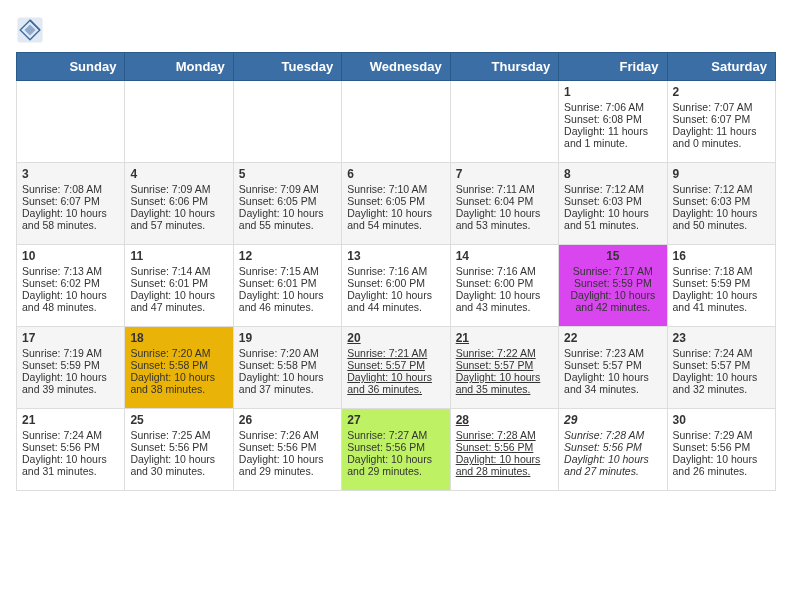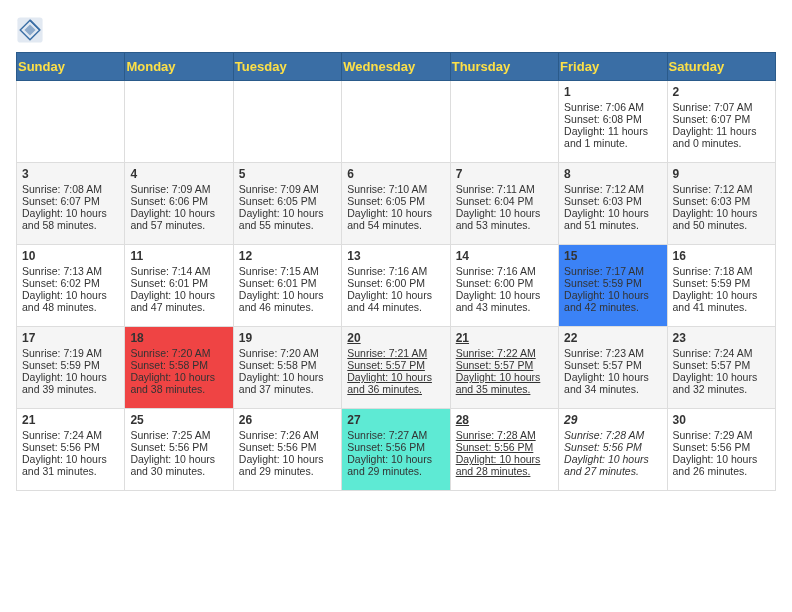--- a/index.html
+++ b/index.html
@@ -47,25 +47,25 @@
       font-weight: normal;
       color: #555;
     }
     .calendar {
       width: 100%;
       border-collapse: collapse;
       border: 1px solid #ccc;
     }
     .calendar th {
       background-color: #3a6ea5;
-      color: #fde047;
+      color: #ffffff;
       font-size: 13px;
       font-weight: bold;
-      padding: 6px 1px;
-      text-align: left;
+      padding: 6px 8px;
+      text-align: right;
       border: 1px solid #2a5a8a;
     }
     .calendar td {
       vertical-align: top;
       padding: 4px 5px;
       font-size: 10.5px;
       color: #333;
       border: 1px solid #ddd;
       width: calc(100% / 7);
       min-height: 80px;
@@ -208,41 +208,41 @@
           <div>Sunrise: 7:16 AM</div>
           <div>Sunset: 6:00 PM</div>
           <div>Daylight: 10 hours and 44 minutes.</div>
         </td>
         <td style="background: rgb(255, 255, 255);">
           <span class="day-num">14</span>
           <div>Sunrise: 7:16 AM</div>
           <div>Sunset: 6:00 PM</div>
           <div>Daylight: 10 hours and 43 minutes.</div>
         </td>
-        <td style="background: #3b82f6;">
+        <td style="background: #d946ef; text-align: center;">
           <span class="day-num">15</span>
           <div>Sunrise: 7:17 AM</div>
           <div>Sunset: 5:59 PM</div>
           <div>Daylight: 10 hours and 42 minutes.</div>
         </td>
         <td style="background: rgb(255, 255, 255);">
           <span class="day-num">16</span>
           <div>Sunrise: 7:18 AM</div>
           <div>Sunset: 5:59 PM</div>
           <div>Daylight: 10 hours and 41 minutes.</div>
         </td>
       </tr>
       <tr>
         <td style="background: rgb(245, 245, 245);">
           <span class="day-num">17</span>
           <div>Sunrise: 7:19 AM</div>
           <div>Sunset: 5:59 PM</div>
           <div>Daylight: 10 hours and 39 minutes.</div>
         </td>
-        <td style="background: #ef4444; margin-left: 24px;">
+        <td style="background: #eab308; margin-left: 24px;">
           <span class="day-num">18</span>
           <div>Sunrise: 7:20 AM</div>
           <div>Sunset: 5:58 PM</div>
           <div>Daylight: 10 hours and 38 minutes.</div>
         </td>
         <td style="background: rgb(245, 245, 245); margin-top: 36px;">
           <span class="day-num">19</span>
           <div>Sunrise: 7:20 AM</div>
           <div>Sunset: 5:58 PM</div>
           <div>Daylight: 10 hours and 37 minutes.</div>
@@ -284,21 +284,21 @@
           <div>Sunrise: 7:25 AM</div>
           <div>Sunset: 5:56 PM</div>
           <div>Daylight: 10 hours and 30 minutes.</div>
         </td>
         <td style="background: rgb(255, 255, 255);">
           <span class="day-num">26</span>
           <div>Sunrise: 7:26 AM</div>
           <div>Sunset: 5:56 PM</div>
           <div>Daylight: 10 hours and 29 minutes.</div>
         </td>
-        <td style="background: #5eead4;">
+        <td style="background: #bef264;">
           <span class="day-num">27</span>
           <div>Sunrise: 7:27 AM</div>
           <div>Sunset: 5:56 PM</div>
           <div>Daylight: 10 hours and 29 minutes.</div>
         </td>
         <td style="background: rgb(255, 255, 255); text-decoration: underline;">
           <span class="day-num">28</span>
           <div>Sunrise: 7:28 AM</div>
           <div>Sunset: 5:56 PM</div>
           <div>Daylight: 10 hours and 28 minutes.</div>

